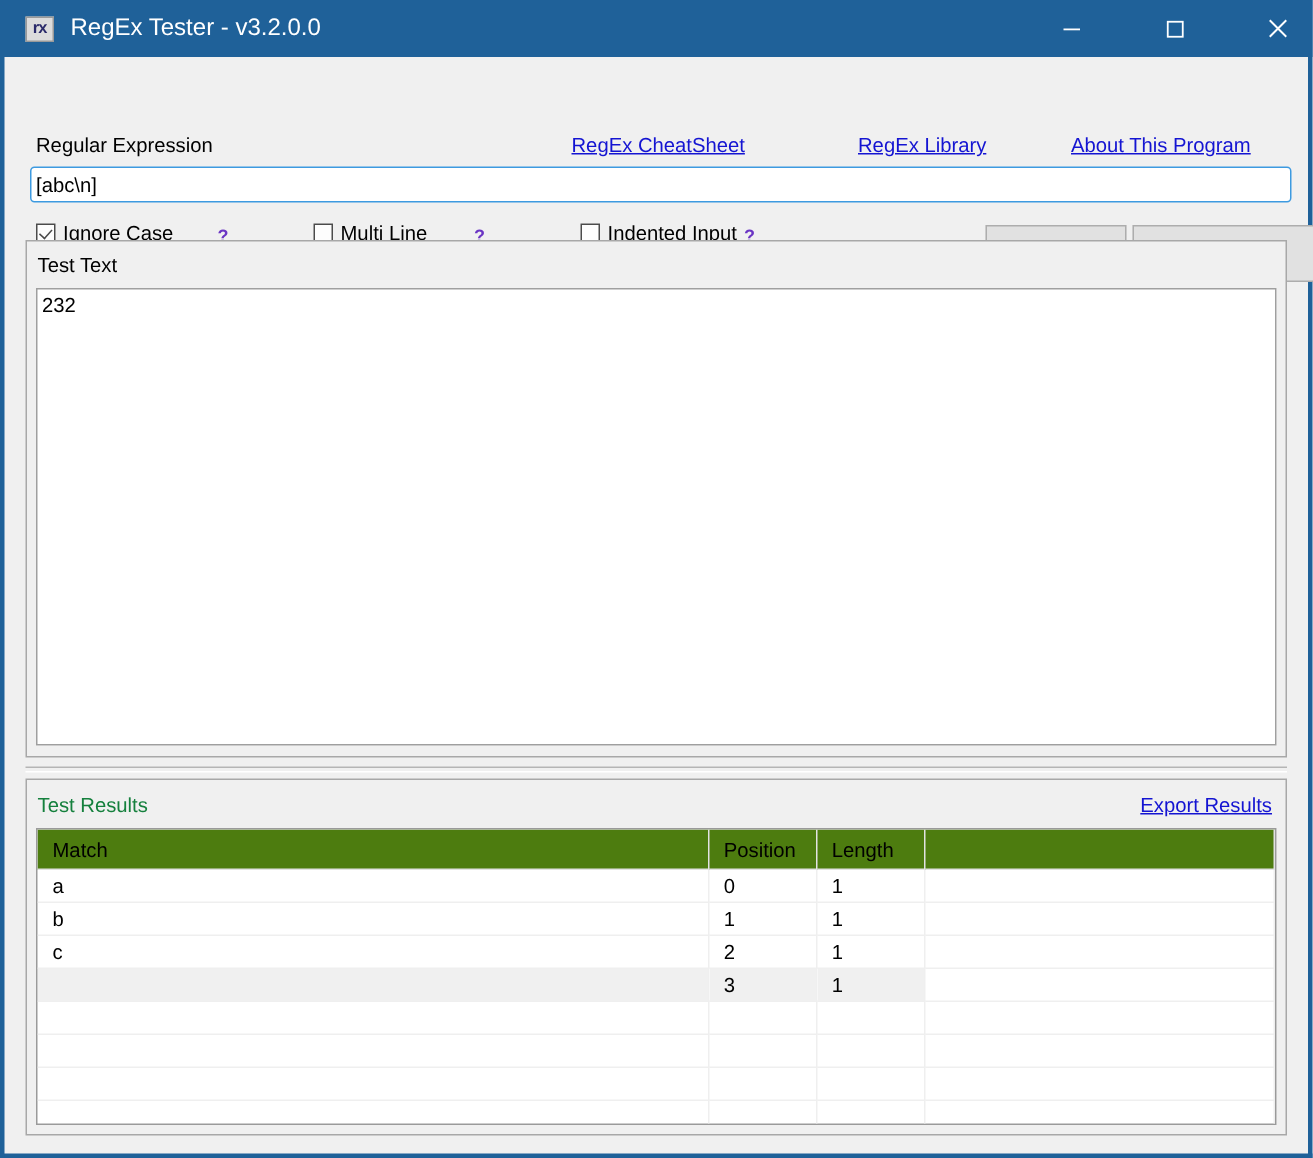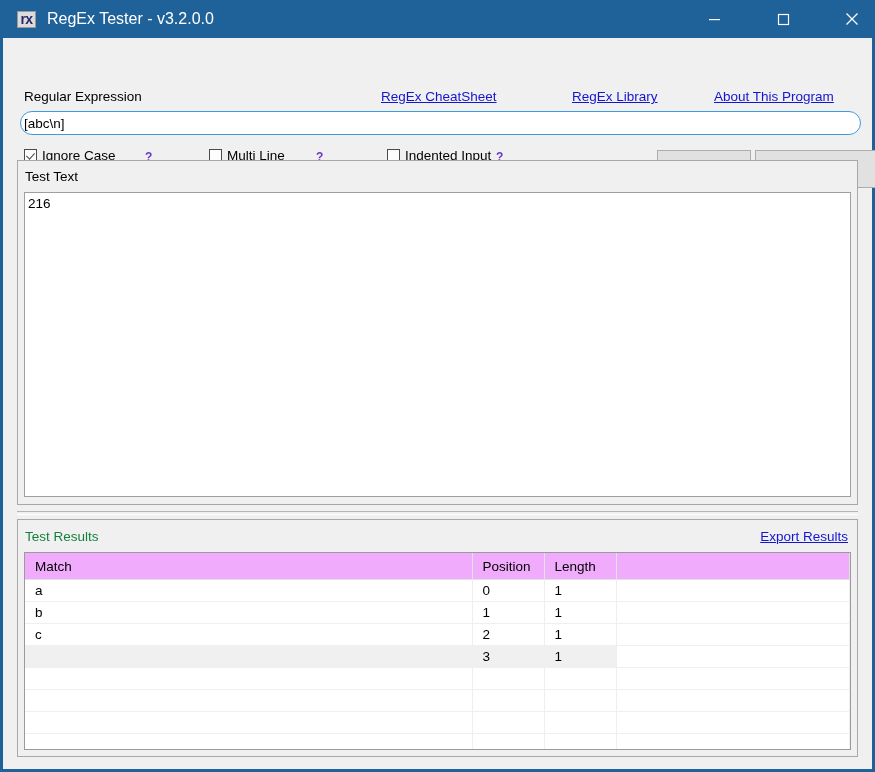--- a/index.html
+++ b/index.html
@@ -40,21 +40,21 @@
     margin: 0 -3px;
   }
   #app-icon {
     width: 19px;
     height: 17px;
     margin-left: 17px;
     background: #dcdcdc;
     border: 1px solid #9a9a9a;
     box-sizing: border-box;
     color: #2a2a6a;
-    font-size: 14px;
+    font-size: 11px;
     font-weight: bold;
     line-height: 15px;
     text-align: center;
     font-family: "Liberation Sans", sans-serif;
     letter-spacing: -0.5px;
   }
   #title-text {
     margin-left: 11px;
     color: #ffffff;
     font-size: 16px;
@@ -106,21 +106,21 @@
     width: 841px;
     height: 24px;
     box-sizing: border-box;
     border: 1px solid #3d9ae0;
     background: #ffffff;
     font-size: 13.5px;
     font-family: "Liberation Sans", sans-serif;
     color: #000;
     padding: 0 3px;
     outline: none;
-    border-radius: 12px;
+    border-radius: 3px;
   }
 
   
   .cbx {
     position: absolute;
     display: flex;
     align-items: center;
     cursor: pointer;
     white-space: nowrap;
   }
@@ -259,21 +259,21 @@
     width: 100%;
     table-layout: fixed;
     font-size: 13.5px;
     font-family: "Liberation Sans", sans-serif;
   }
   table.grid th {
     height: 26px;
     font-weight: normal;
     text-align: left;
     padding: 0 0 0 10px;
-    background: #f0abfc;
+    background: #4d7c0f;
     color: #000;
     border-right: 1px solid #e2e2e2;
     border-bottom: 1px solid #e2e2e2;
     vertical-align: middle;
   }
   table.grid td {
     height: 21px;
     padding: 0 0 0 10px;
     color: #000;
     border-right: 1px solid #efefef;
@@ -356,21 +356,21 @@
     </div>
     <div class="qm" style="left:485px; top:140px;">?</div>
 
     <div class="btn" id="btn-copy">Copy</div>
     <div class="btn" id="btn-test">Test [F5]</div>
   </div>
 
   <div id="testtext-panel">
     <div id="lbl-testtext">Test Text</div>
     <div id="testtext-area">
-      <div class="ttline" style="color:#000000;">216</div>
+      <div class="ttline" style="color:#000000;">232</div>
     </div>
   </div>
 
   <div id="splitter"></div>
 
   <div id="results-panel">
     <div id="lbl-results">Test Results</div>
     <div id="link-export">Export Results</div>
 
     <div id="grid-wrap">

